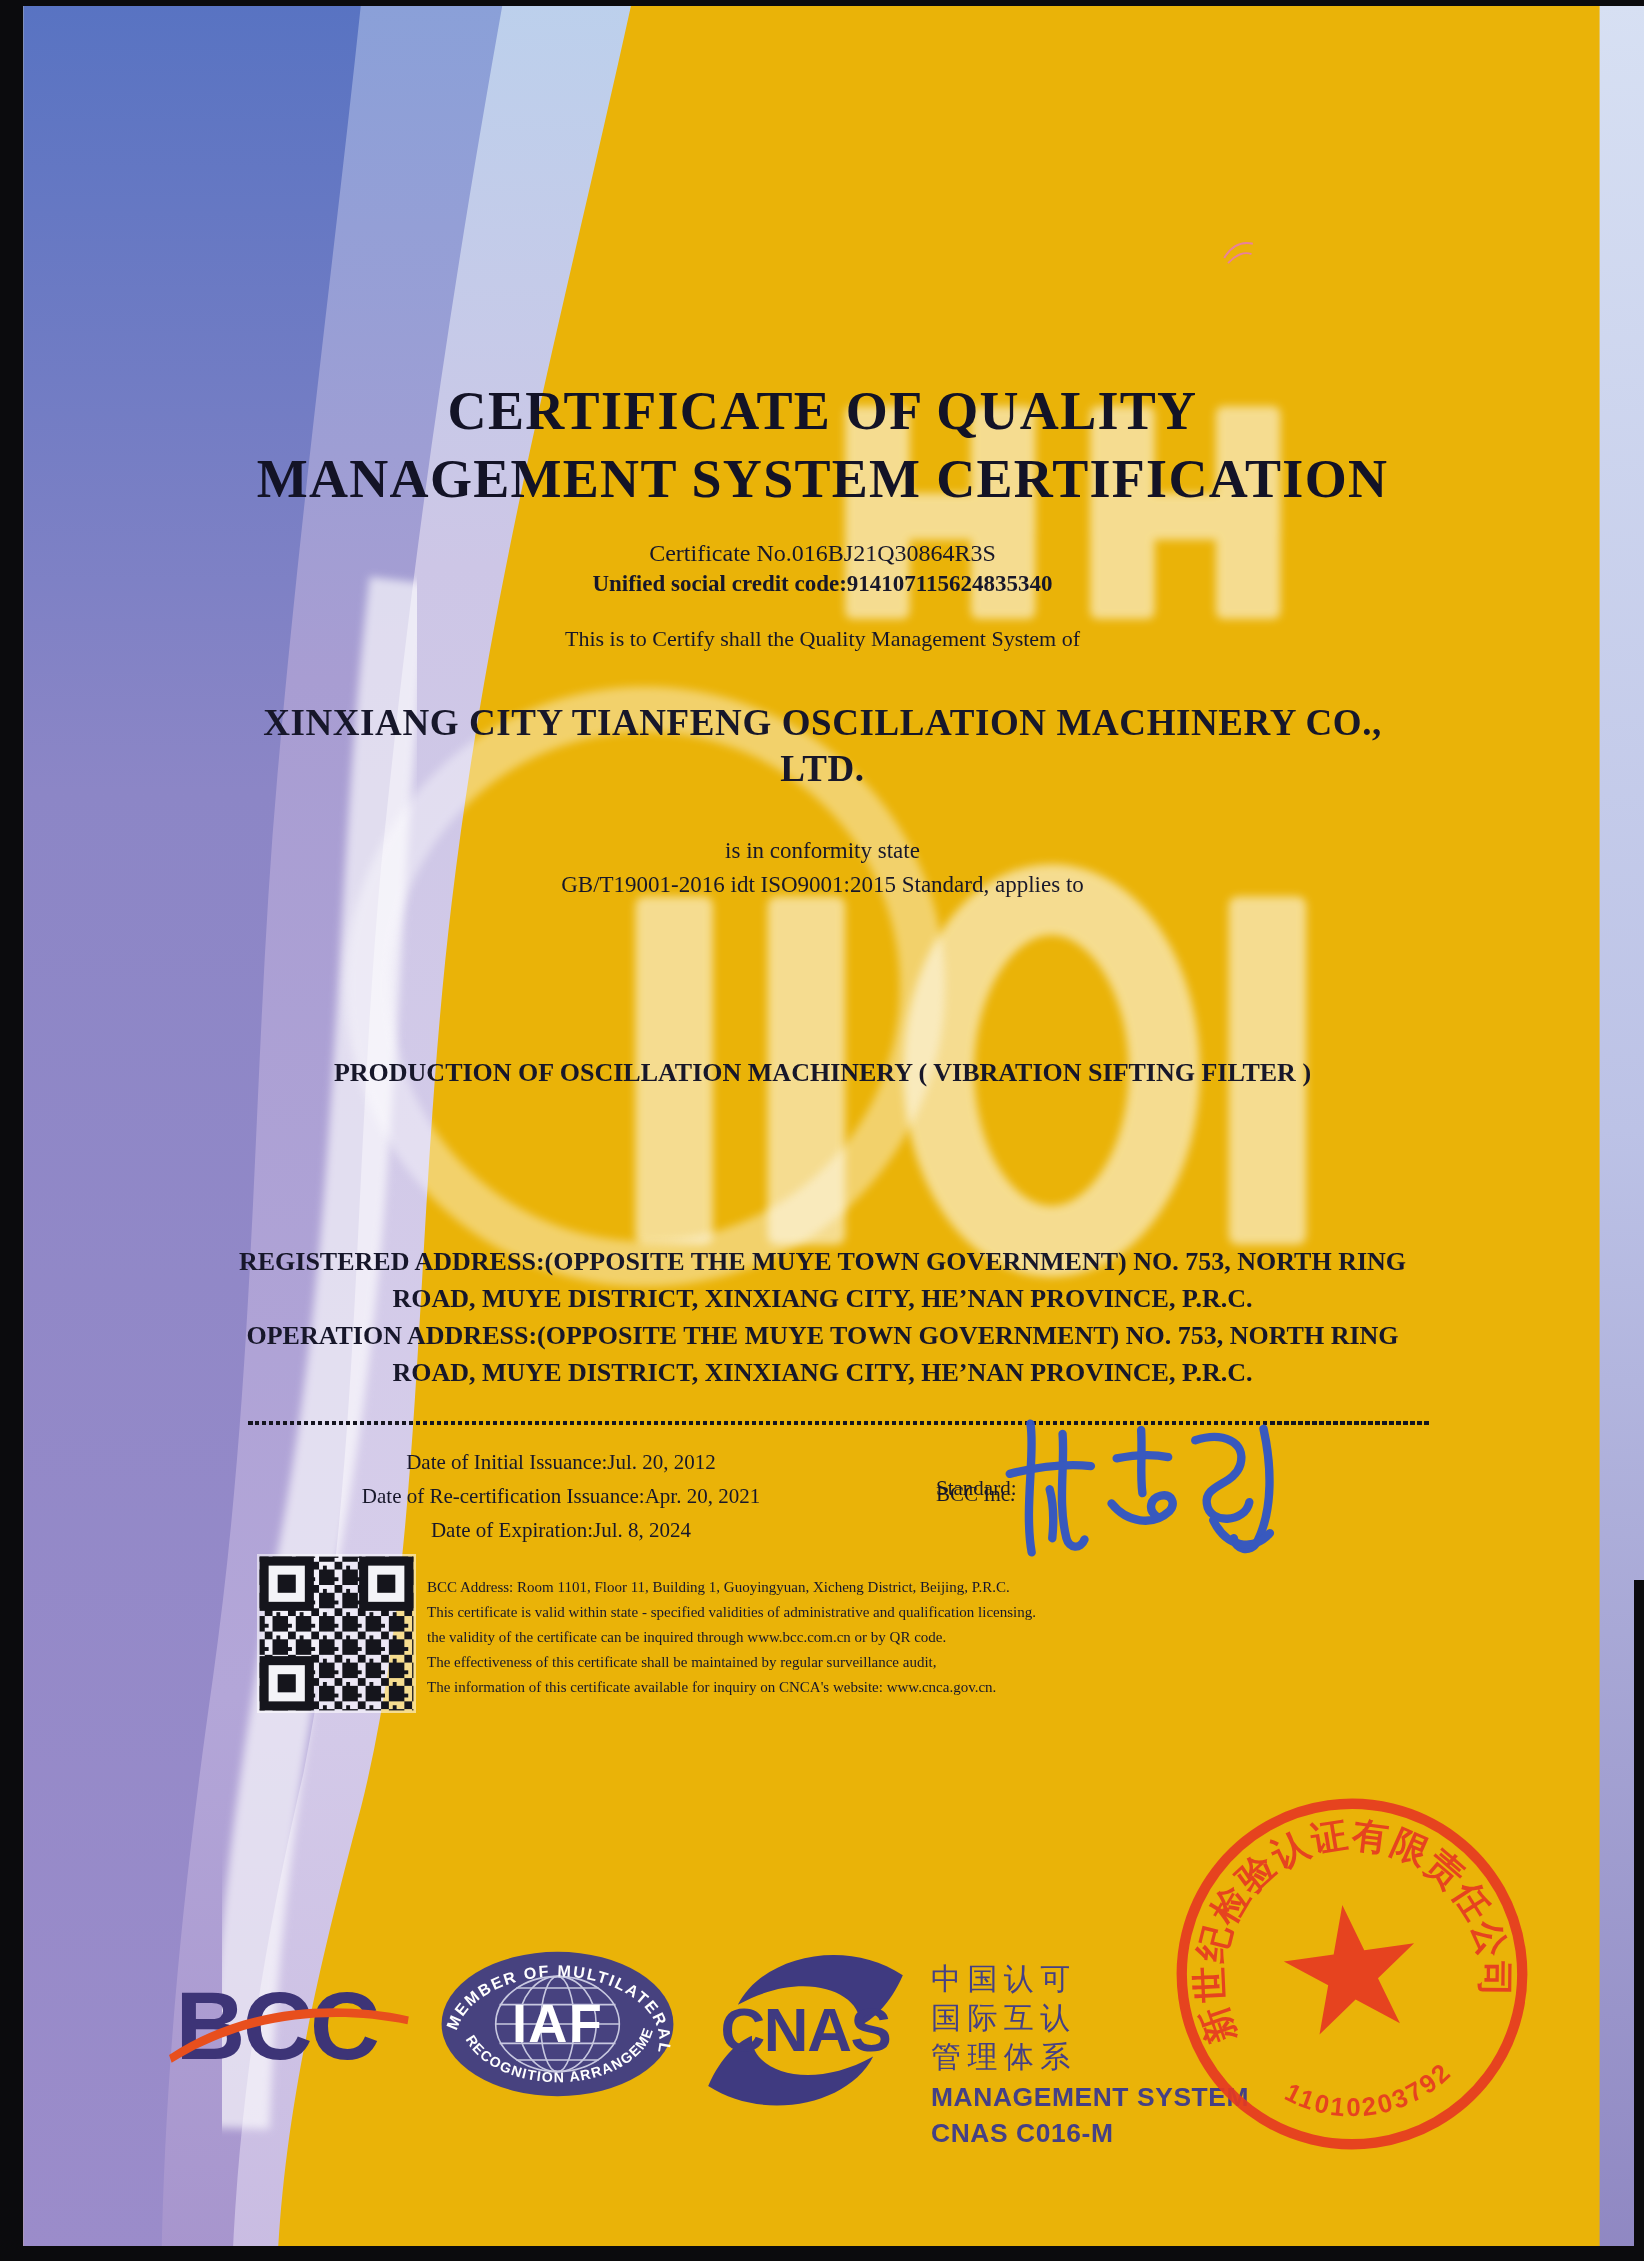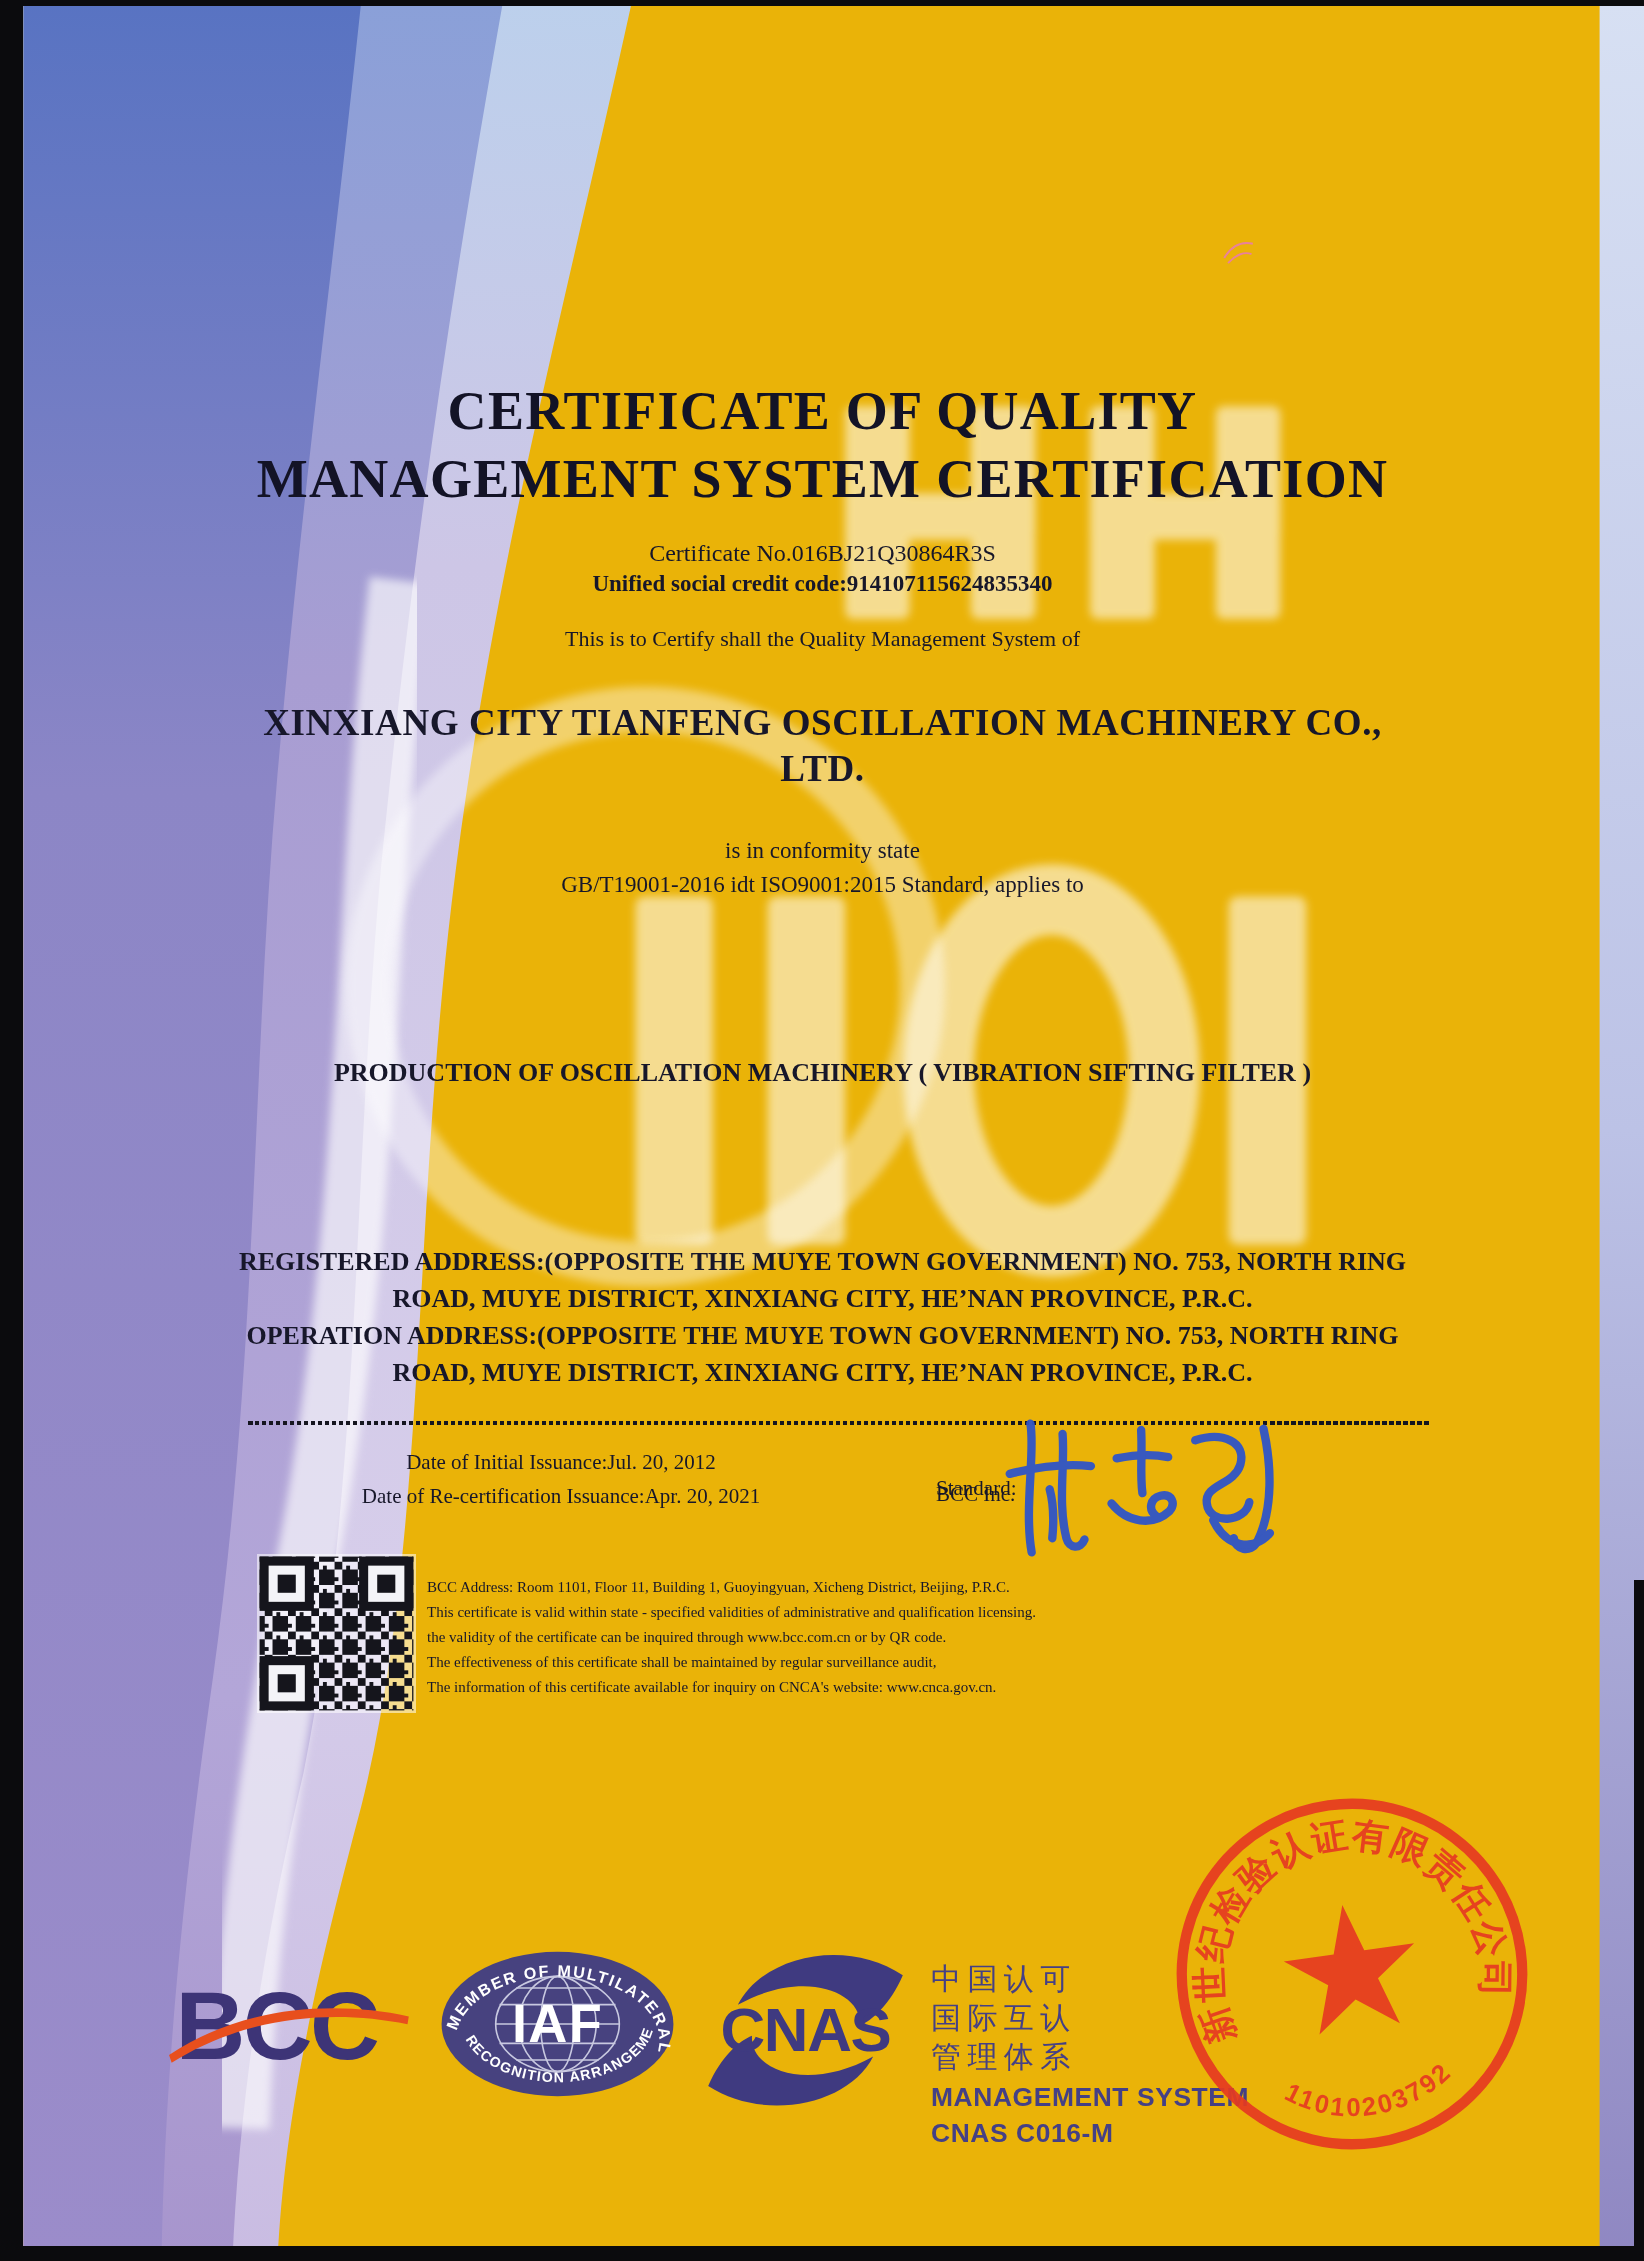--- a/index.html
+++ b/index.html
@@ -122,20 +122,21 @@
     <div>ROAD, MUYE DISTRICT, XINXIANG CITY, HE’NAN PROVINCE, P.R.C.</div>
     <div>OPERATION ADDRESS:(OPPOSITE THE MUYE TOWN GOVERNMENT) NO. 753, NORTH RING</div>
     <div>ROAD, MUYE DISTRICT, XINXIANG CITY, HE’NAN PROVINCE, P.R.C.</div>
   </div>
 
   <div class="abs divider" style="left:248px;top:1421px;width:1182px;"></div>
 
   <div class="abs dates" style="left:271px;top:1445px;width:580px;">
     <div>Date of Initial Issuance:Jul. 20, 2012</div>
     <div>Date of Re-certification Issuance:Apr. 20, 2021</div>
+    <div>Date of Expiration:Jul. 8, 2024</div>
   </div>
 
   <div class="abs iss" style="left:936px;top:1482px;">BCC Inc.</div>
   <div class="abs iss" style="left:936px;top:1476px;">Standard:</div>
 
   <svg class="abs" style="left:990px;top:1412px;" width="310" height="161" viewBox="0 0 480 250" aria-label="signature">
     <g stroke="#2f55c8" stroke-width="13" fill="none" stroke-linecap="round" stroke-linejoin="round" opacity="0.95">
       <path d="M62,18 C70,60 52,150 64,218"></path>
       <path d="M112,34 C116,84 104,140 118,196 C122,212 140,214 146,198"></path>
       <path d="M30,96 C70,86 118,80 156,84"></path>

